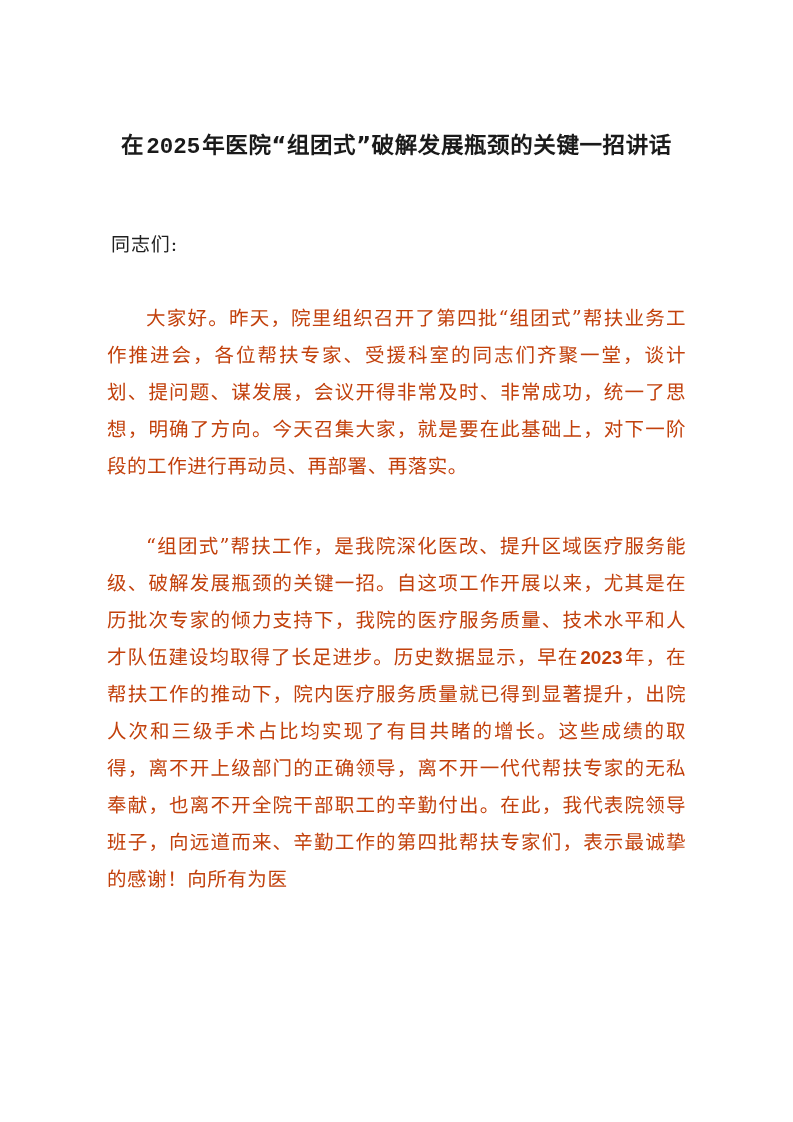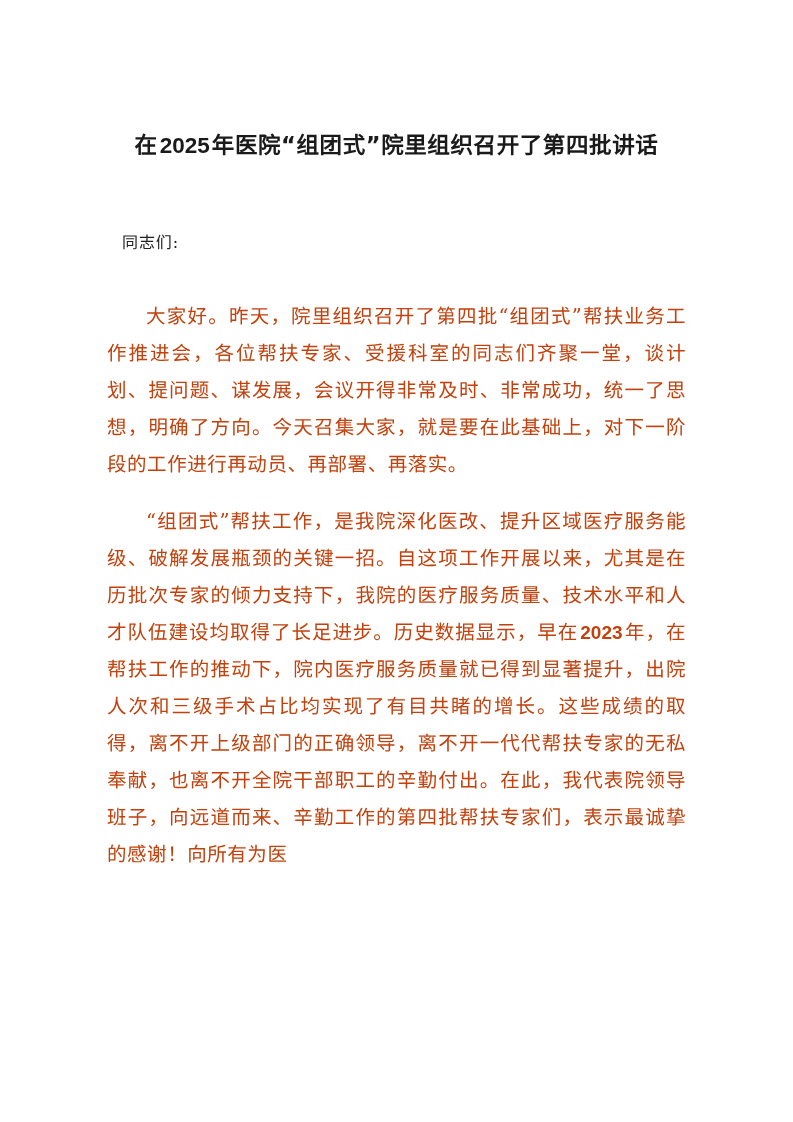--- a/index.html
+++ b/index.html
@@ -39,68 +39,68 @@
     font-family: "DejaVu Sans", "Liberation Sans", sans-serif;
     font-weight: 700;
     font-size: 22.5px;
     line-height: 43px;
     color: #1a1a1a;
     letter-spacing: 0.6px;
     padding-top: 124px;
   }
 
   .doc-title .num {
-    font-family: Liberation Sans, sans-serif;
+    font-family: Liberation Mono, monospace;
     font-weight: 700;
     letter-spacing: 0;
     padding: 0 2px;
   }
 
   
   .salutation {
-    margin: 15px;
+    margin: 4px;
     padding: 0;
-    font-size: 16px;
+    font-size: 19px;
     line-height: 37px;
     color: #202020;
     letter-spacing: 0.9px;
     margin-top: 57px;
   }
 
   
   .para {
     margin: 0;
     padding: 0;
     font-size: 19.5px;
     line-height: 37px;
     color: #c2410c;
     letter-spacing: 0.55px;
     text-align: justify;
     text-justify: inter-ideograph;
     text-indent: 2em;
   }
 
   .para.gap-1 { margin-top: 37px; }
-  .para.gap-2 { margin-top: 20px; }
+  .para.gap-2 { margin-top: 43px; }
 
   .para .num {
     font-family: "Liberation Sans", "DejaVu Sans", sans-serif;
     font-weight: 700;
     letter-spacing: 0;
     padding: 0 2px;
     font-size: 19px;
   }
 </style>
 </head>
 <body>
 
 <div class="page">
   <div class="content">
 
-    <h1 class="doc-title"><span>在</span><span class="num">2025</span><span>年医院“组团式”院里组织召开了第四批</span><span>讲话</span></h1>
+    <h1 class="doc-title"><span>在</span><span class="num">2025</span><span>年医院“组团式”破解发展瓶颈的关键一招</span><span>讲话</span></h1>
 
     <p class="salutation">同志们:</p>
 
     <p class="para gap-1">大家好。昨天，院里组织召开了第四批“组团式”帮扶业务工作推进会，各位帮扶专家、受援科室的同志们齐聚一堂，谈计划、提问题、谋发展，会议开得非常及时、非常成功，统一了思想，明确了方向。今天召集大家，就是要在此基础上，对下一阶段的工作进行再动员、再部署、再落实。</p>
 
     <p class="para gap-2"><span>“组团式”帮扶工作，是我院深化医改、提升区域医疗服务能级、破解发展瓶颈的关键一招。自这项工作开展以来，尤其是在历批次专家的倾力支持下，我院的医疗服务质量、技术水平和人才队伍建设均取得了长足进步。历史数据显示，早在</span><span class="num">2023</span><span>年，在帮扶工作的推动下，院内医疗服务质量就已得到显著提升，出院人次和三级手术占比均实现了有目共睹的增长。这些成绩的取得，离不开上级部门的正确领导，离不开一代代帮扶专家的无私奉献，也离不开全院干部职工的辛勤付出。在此，我代表院领导班子，向远道而来、辛勤工作的第四批帮扶专家们，表示最诚挚的感谢！向所有为医</span></p>
 
   </div>
 </div>
 

